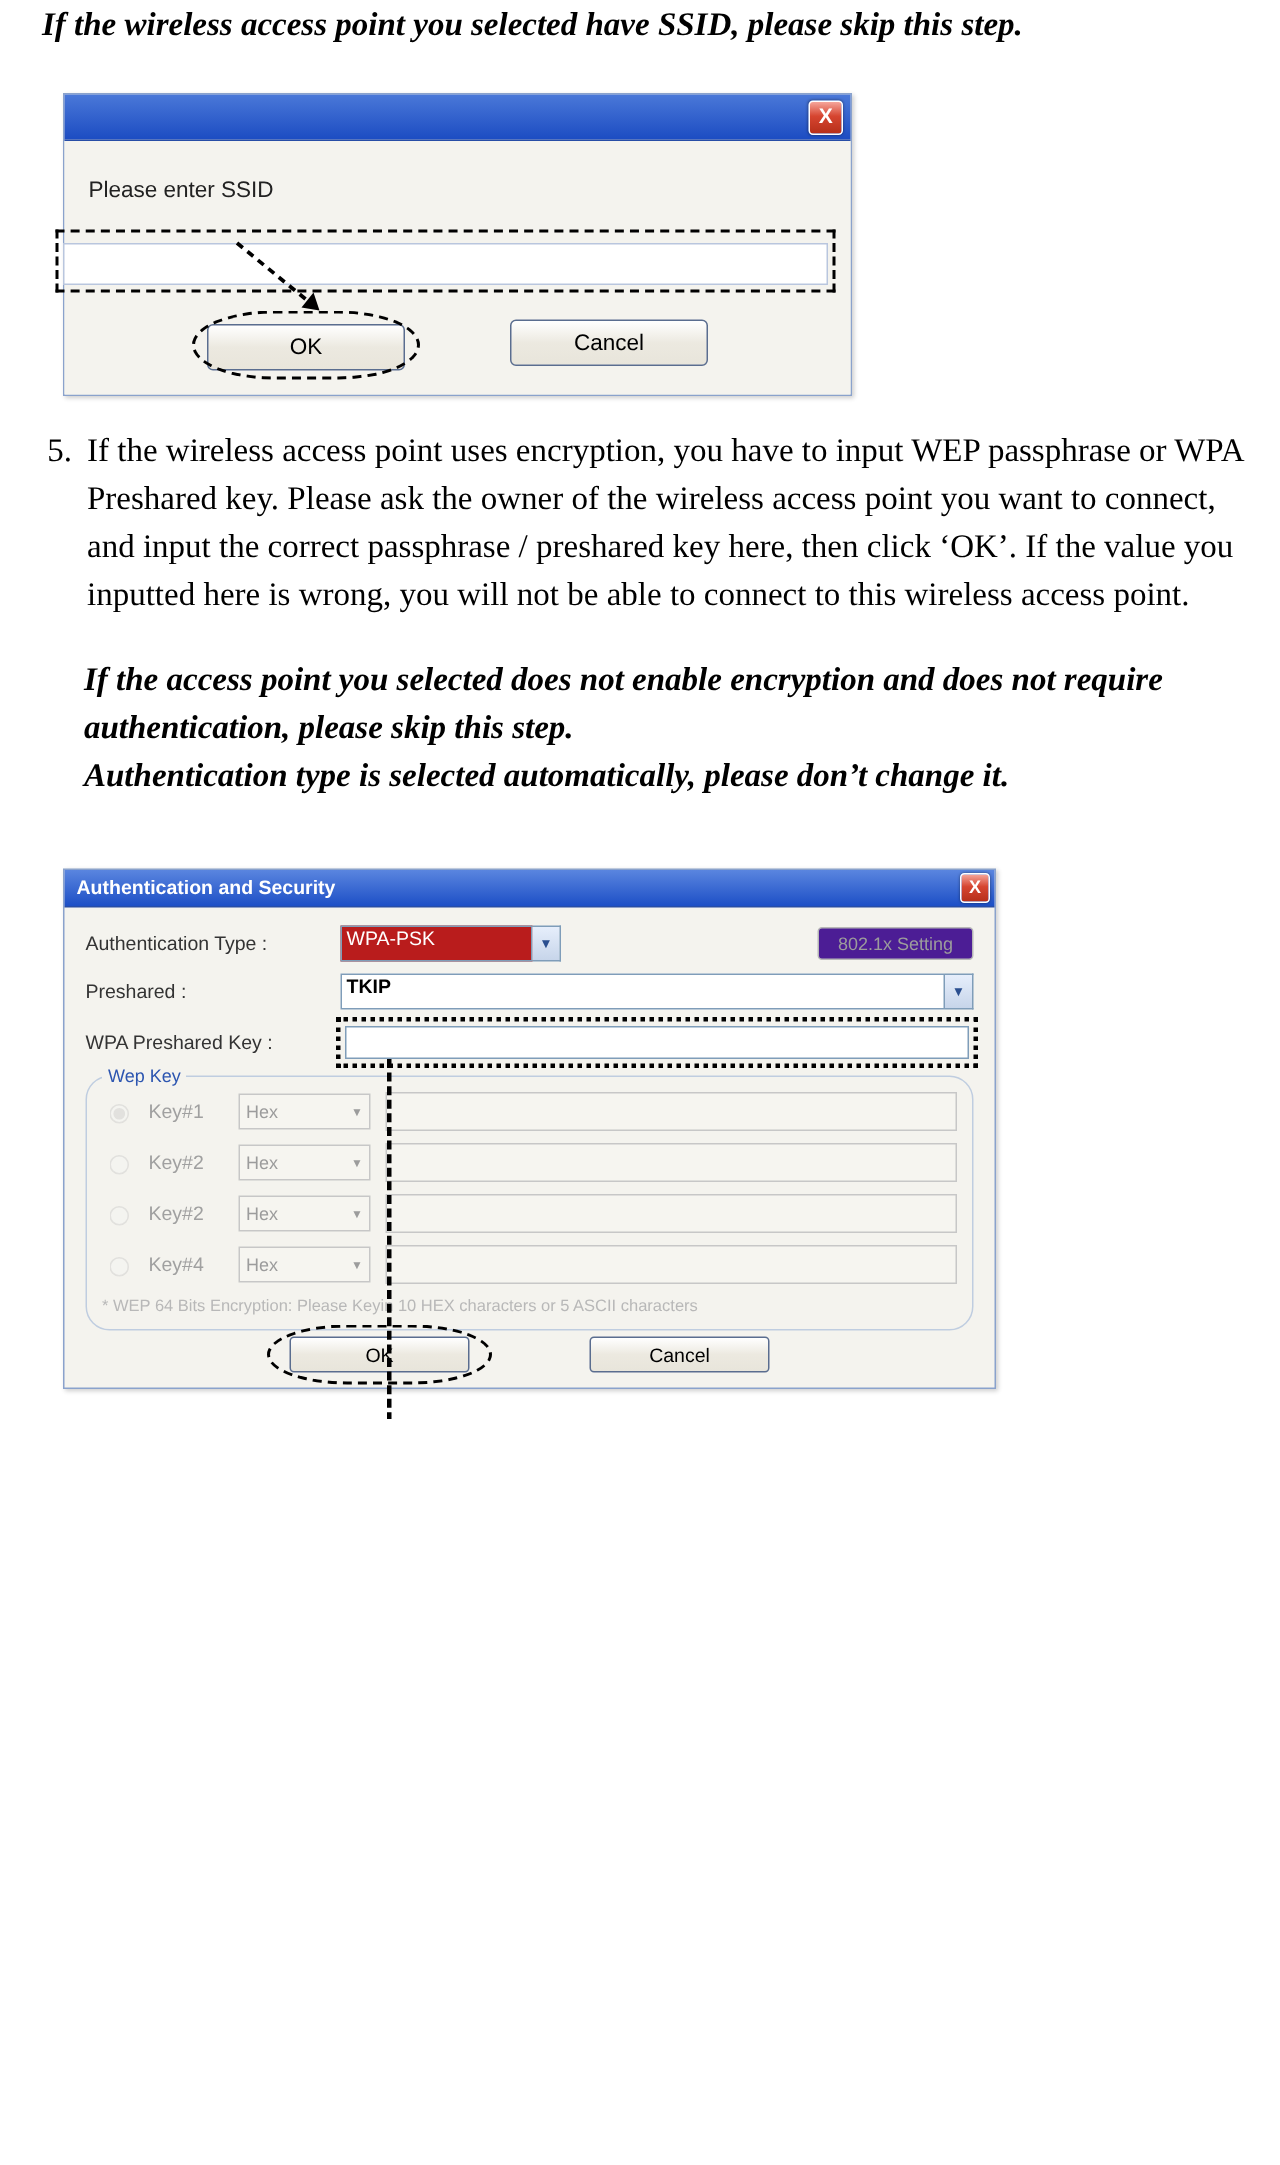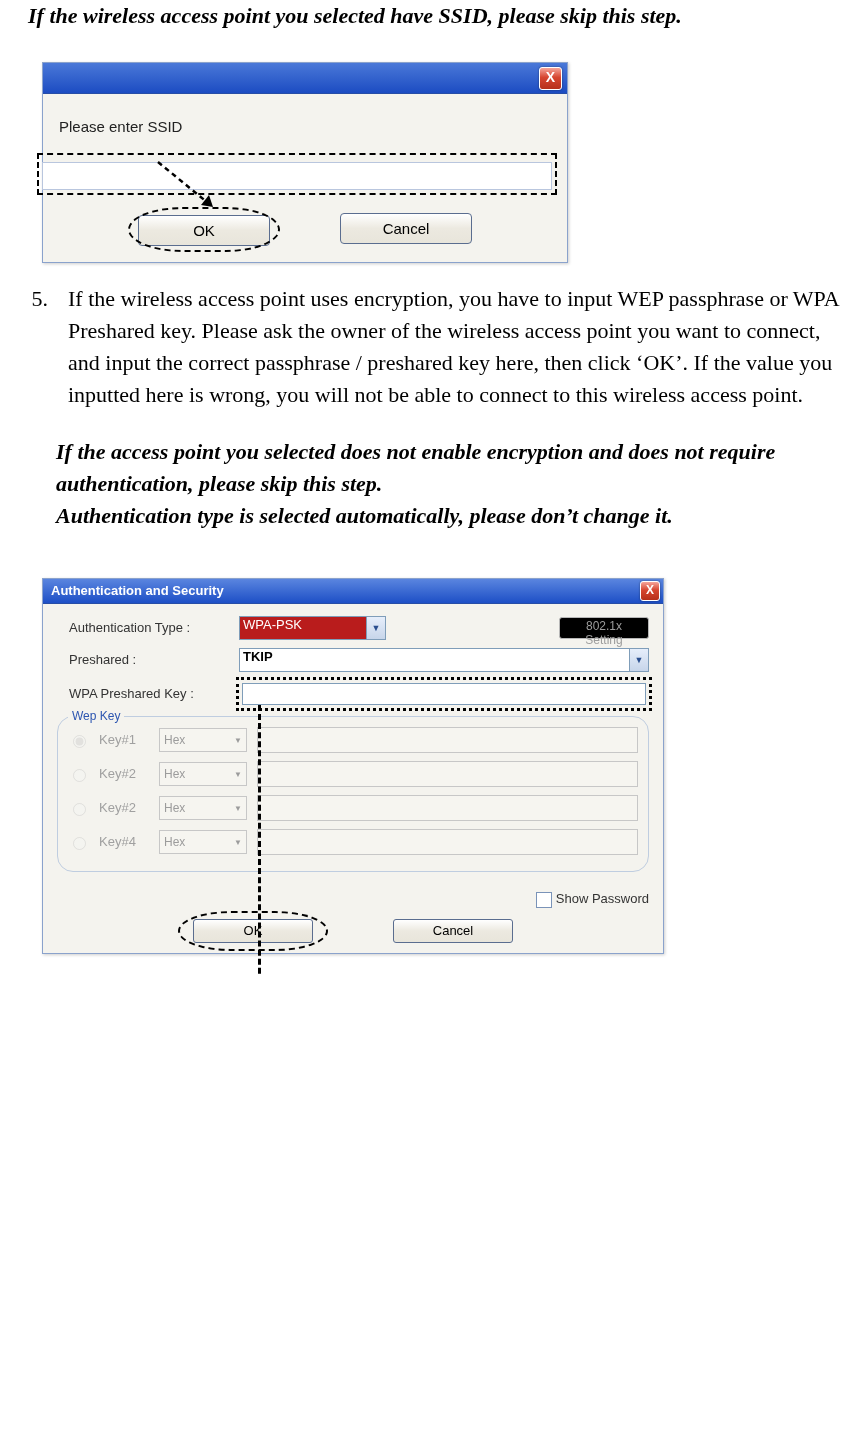--- a/index.html
+++ b/index.html
@@ -158,21 +158,20 @@
     font: bold 12px/16px sans-serif;
   }
   .dlg2-inner {
     padding: 12px 14px 10px 14px;
   }
   .form-row {
     display: flex;
     align-items: center;
     margin-bottom: 8px;
     gap: 10px;
-    margin-left: 12px;
   }
   .form-label {
     width: 160px;
     color: #333;
   }
   .xp-select {
     height: 22px;
     border: 1px solid #7f9db9;
     background: #fff;
     font: 13px "Tahoma", sans-serif;
@@ -187,24 +186,24 @@
     background: linear-gradient(to bottom, #e6eefb, #c7d5ea);
     display: inline-flex;
     align-items: center;
     justify-content: center;
     color: #2a4e8f;
     font-size: 9px;
   }
   .flex-select { display: flex; align-items: stretch; }
   .sel-enc { flex: 1 1 auto; font-weight: bold; }
   .btn-8021x {
-    width: 90px;
+    width: 104px;
     height: 22px;
     border: 1px solid #b7b7b7;
-    background: #000000;
+    background: #4c1d95;
     color: #9c9c9c;
     font: 12px "Tahoma", sans-serif;
     border-radius: 3px;
     cursor: default;
   }
   .psk-input {
     flex: 1 1 auto;
     height: 22px;
     border: 1px solid #7f9db9;
     background: #fff;
@@ -365,21 +364,21 @@
   </div>
   <svg class="arrow1" viewBox="0 0 75 60">
     <path d="M5 5 L60 50" stroke="#000" stroke-width="2.5" stroke-dasharray="5,4" fill="none"></path>
     <polygon points="60,50 48,48 56,38" fill="#000"></polygon>
   </svg>
 </div>
 
 <div class="list-row">
   <div class="list-num">5.</div>
   <div class="list-body">
-    <p style="margin:0 0 26px 12px;">If the wireless access point uses encryption, you have to input WEP passphrase or WPA Preshared key. Please ask the owner of the wireless access point you want to connect, and input the correct passphrase / preshared key here, then click ‘OK’. If the value you inputted here is wrong, you will not be able to connect to this wireless access point.</p>
+    <p style="margin:0 0 26px 2px;">If the wireless access point uses encryption, you have to input WEP passphrase or WPA Preshared key. Please ask the owner of the wireless access point you want to connect, and input the correct passphrase / preshared key here, then click ‘OK’. If the value you inputted here is wrong, you will not be able to connect to this wireless access point.</p>
     <p class="emph" style="margin:0;">If the access point you selected does not enable encryption and does not require authentication, please skip this step.</p>
     <p class="emph" style="margin:0 0 26px 0;">Authentication type is selected automatically, please don’t change it.</p>
   </div>
 </div>
 
 <div class="dlg2-wrap">
   <div class="dlg2-title">
     <span>Authentication and Security</span>
     <div class="close-btn">X</div>
   </div>
@@ -443,26 +442,23 @@
       <div class="wep-row">
         <input type="radio" class="wep-radio" disabled="" style="">
         <span class="wep-radio-label">Key#4</span>
         <div class="wep-sel">
             <span>Hex</span>
             <span style="font-size:8px;">▼</span>
           </div>
         <input class="wep-key-input" disabled="" style="">
       </div>
 
-    </div>
-
-    <div class="show-pwd-row">
-      <div class="show-pwd-chk"></div>
-      <span>Show Password</span>
-    </div>
+      <div class="wep-hint">* WEP 64 Bits Encryption: Please Keyin 10 HEX characters or 5 ASCII characters</div>
+    </div>
+
 
     <div class="dlg2-btns">
       <span class="ok-wrap2">
         <button class="xp-btn2">OK</button>
       </span>
       <button class="xp-btn2">Cancel</button>
     </div>
 
   </div>
 

